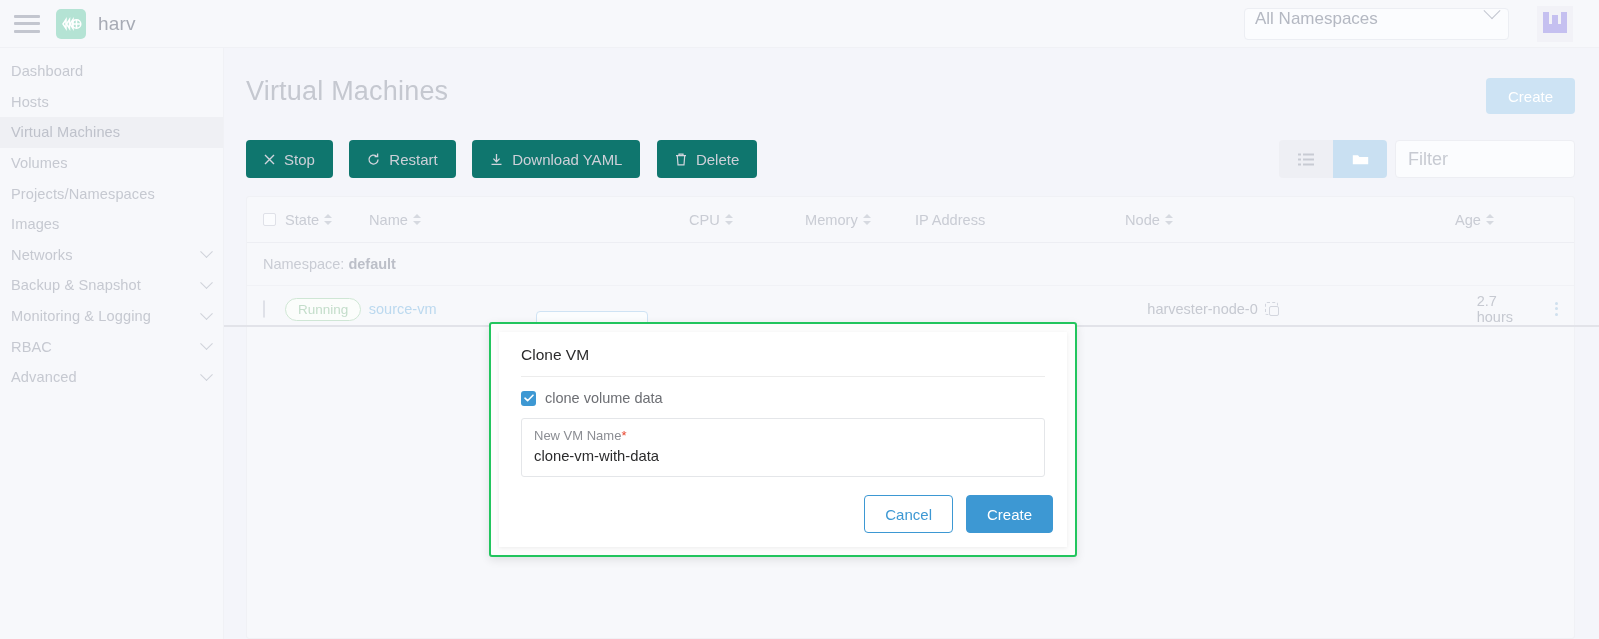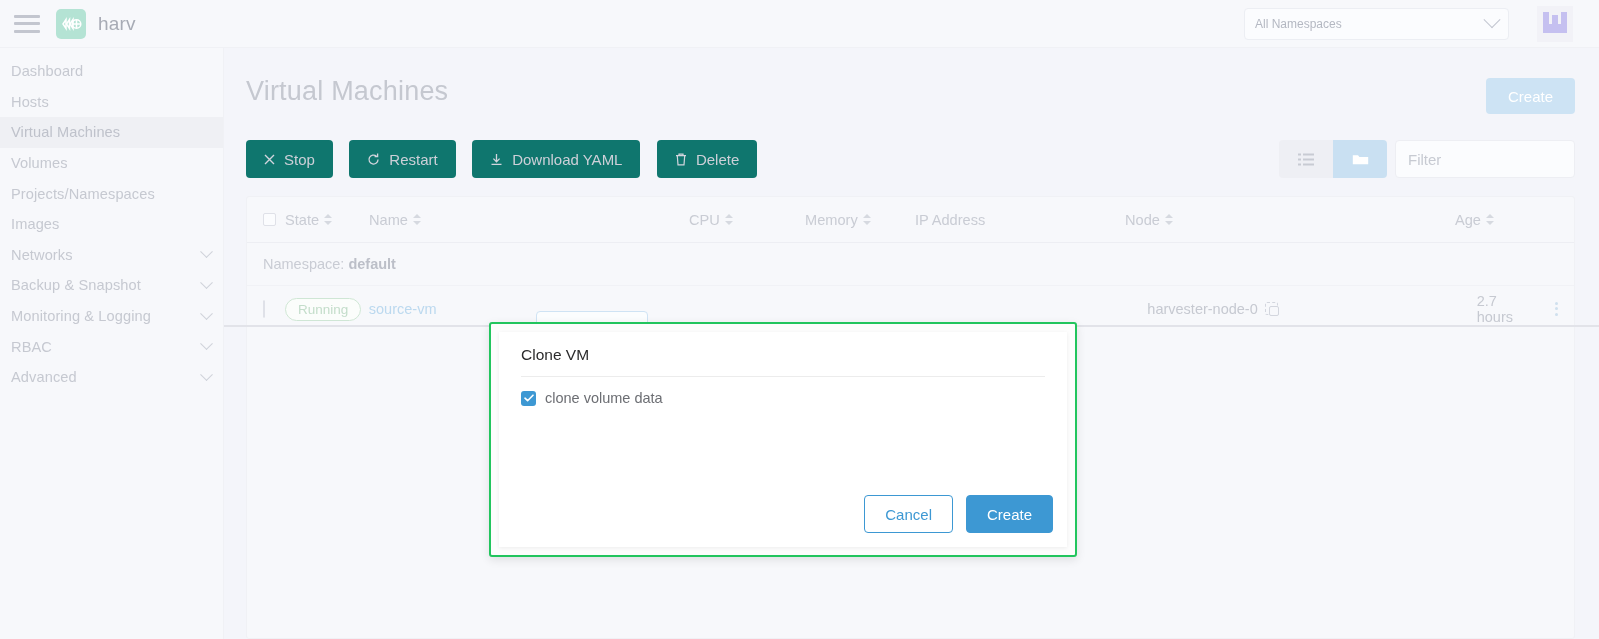--- a/index.html
+++ b/index.html
@@ -39,22 +39,22 @@
   .brand-logo svg { display: block; }
   .brand-name {
     font-size: 19px; color: #a7abb5; letter-spacing: .2px;
   }
 
   .ns-select {
     position: absolute; right: 90px; top: 8px;
     width: 265px; height: 32px;
     border: 1px solid #eceef3; border-radius: 4px;
     background: #fbfcfe;
-    display: flex; align-items: center; padding: 0 10px;
-    color: #b4b8c2; font-size: 12px;
+    display: flex; padding: 0 10px;
+    color: #b4b8c2; font-size: 17px;
     cursor: pointer;
   }
   .ns-select .chev {
     margin-left: auto; width: 12px; height: 12px;
     border-right: 1.6px solid #c2c6d0; border-bottom: 1.6px solid #c2c6d0;
     transform: rotate(45deg) translate(-3px,-3px);
   }
   .avatar-pixel {
     position: absolute; right: 26px; top: 6px;
     width: 36px; height: 36px;
@@ -116,21 +116,21 @@
   }
   .view-toggle .vb {
     width: 54px; display: flex; align-items: center; justify-content: center;
     background: #eeeff4; cursor: pointer;
   }
   .view-toggle .vb.sel { background: #c9e0f2; }
 
   .filter-box {
     position: absolute; right: 0; top: 0; width: 180px; height: 38px;
     border: 1px solid #edeef3; border-radius: 4px; background: #fbfcfe;
-    color: #c7cad2; font-size: 15px;
+    color: #c7cad2; font-size: 18px;
     display: flex; align-items: center; padding: 0 12px;
   }
 
   
   .table-wrap {
     position: absolute; top: 148px; left: 22px; right: 24px; bottom: 0;
     background: #f7f8fb; border: 1px solid #f0f1f5; border-radius: 3px;
   }
   .thead {
     display: flex; align-items: center; height: 46px;
@@ -469,20 +469,26 @@
 
       <div class="chk-row">
         <span class="chk-on">
           <svg width="10" height="8" viewBox="0 0 10 8">
             <path d="M1 4.2 L3.6 6.7 L9 1.2" stroke="#ffffff" stroke-width="1.6" fill="none" stroke-linecap="round" stroke-linejoin="round"></path>
           </svg>
         </span>
         <span class="chk-label">clone volume data</span>
       </div>
 
+      <div class="field">
+        <div class="field-label">
+          <span>New VM Name</span><span class="req">*</span>
+        </div>
+        <div class="field-value">clone-vm-with-data</div>
+      </div>
     </div>
 
     <div class="modal-actions">
       <button class="btn-cancel">Cancel</button>
       <button class="btn-create">Create</button>
     </div>
   </div>
 </div>
 
 </body></html>

